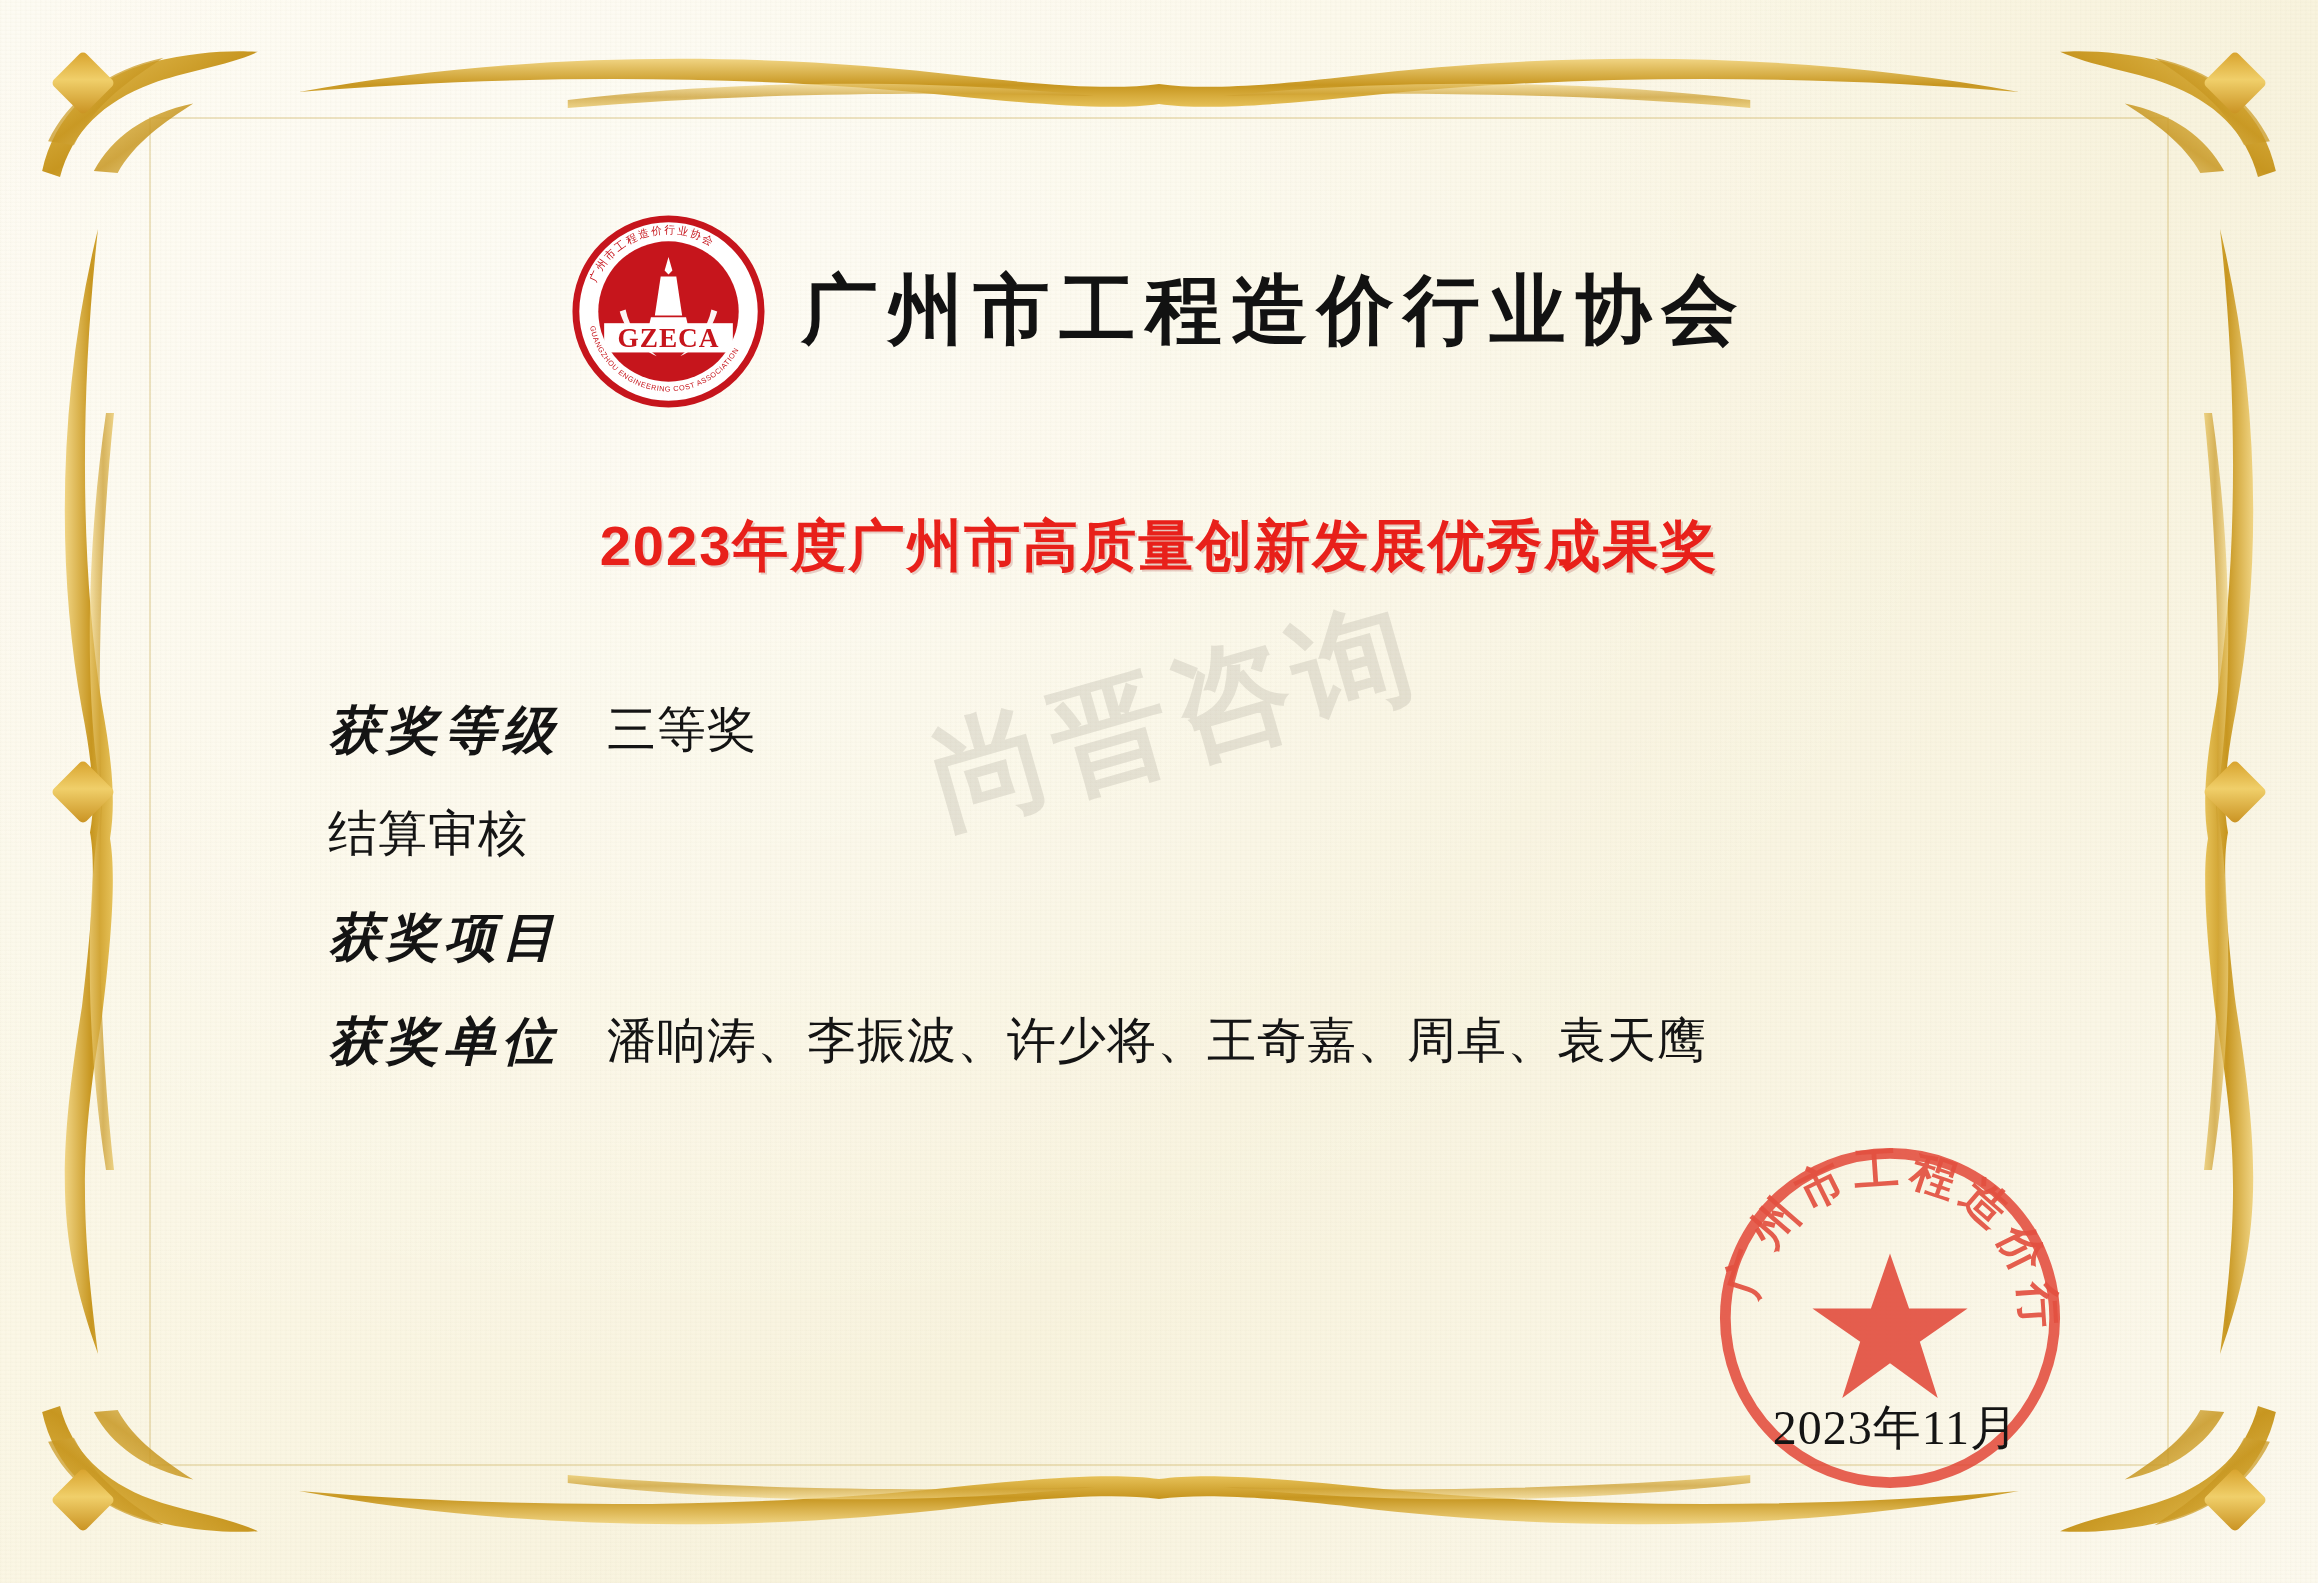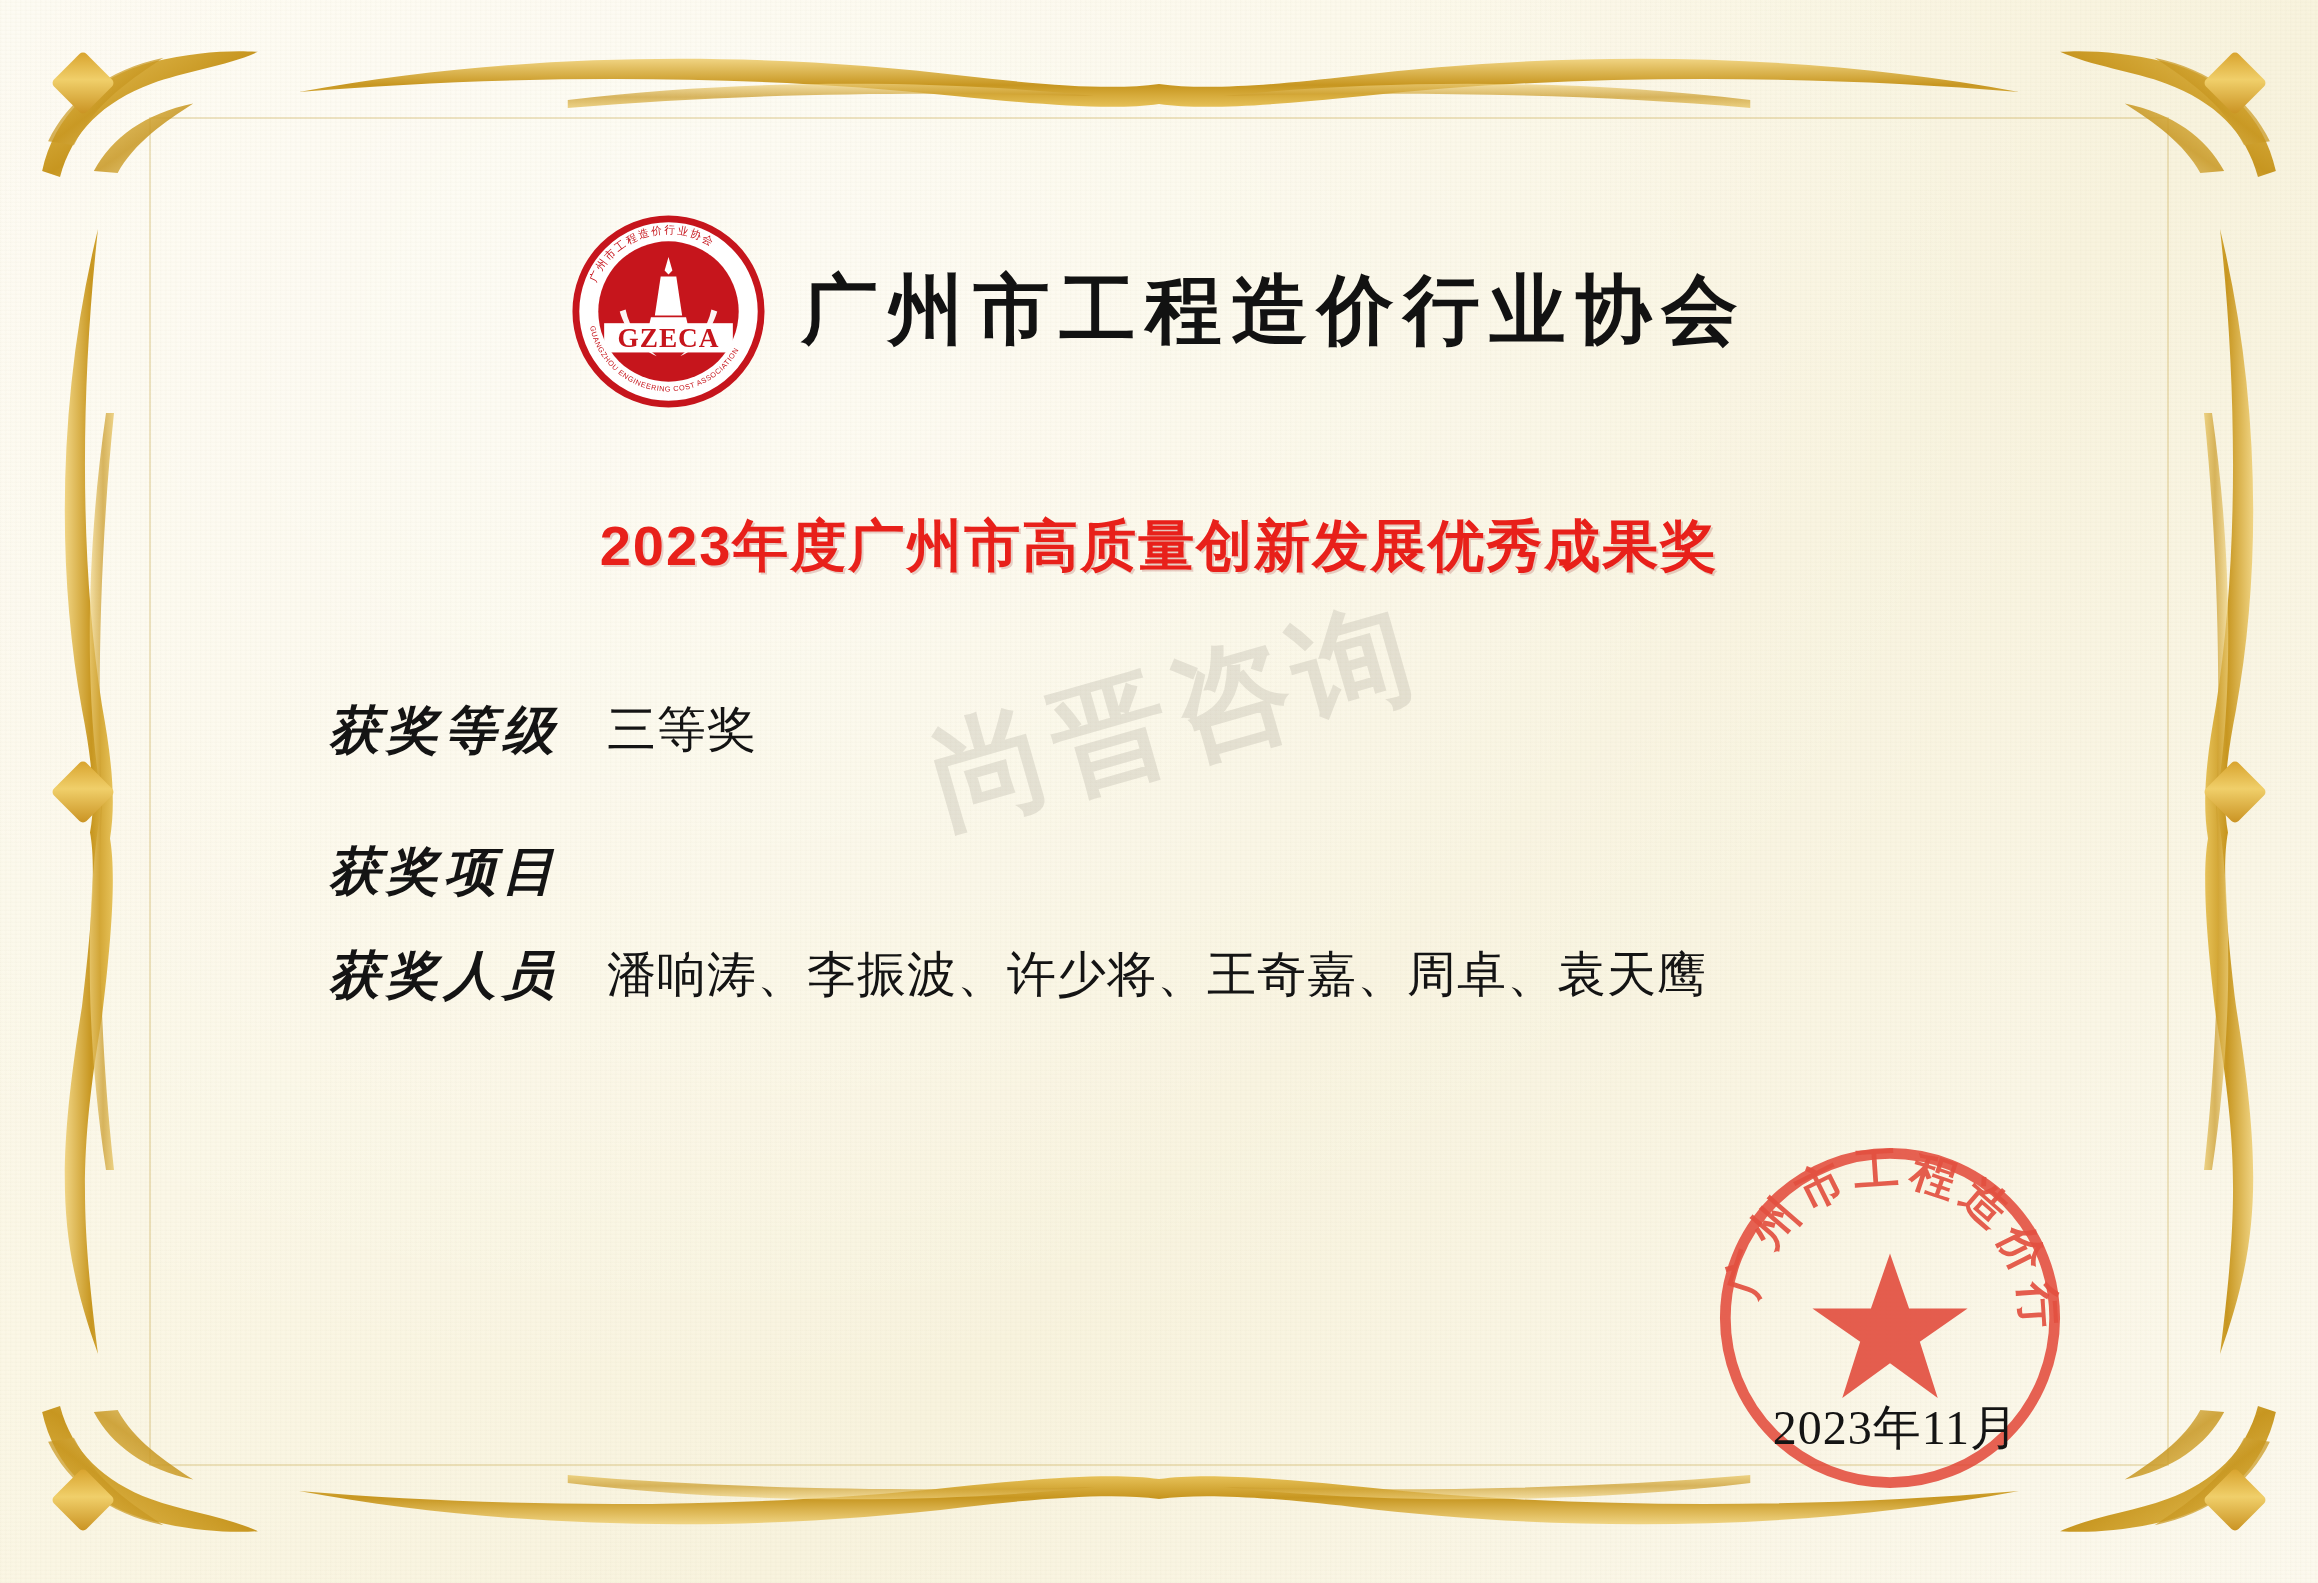--- a/index.html
+++ b/index.html
@@ -373,29 +373,30 @@
   <div class="watermark">尚晋咨询</div>
 
   <div class="fields">
 
     <div class="field-row">
       <div class="field-label">获奖等级</div>
       <div class="field-value">三等奖</div>
     </div>
 
     <div class="field-row">
+      <div class="field-value">结算审核</div>
     </div>
 
 
     <div class="field-row">
       <div class="field-label">获奖项目</div>
     </div>
 
     <div class="field-row">
-      <div class="field-label">获奖人员</div>
+      <div class="field-label">获奖单位</div>
       <div class="field-value">潘响涛、李振波、许少将、王奇嘉、周卓、袁天鹰</div>
     </div>
   </div>
 
   <div class="seal">
     <svg viewBox="0 0 300 300" xmlns="http://www.w3.org/2000/svg">
       <circle cx="150" cy="150" r="138" fill="none" stroke="#e03a2a" stroke-width="9" opacity="0.9"></circle>
       <path id="sealArc" d="M 150 150 m -112 0 a 112 112 0 1 1 224 0" fill="none"></path>
       <text font-family="Liberation Serif, serif" font-size="38" font-weight="bold" fill="#e03a2a" letter-spacing="6" opacity="0.92">
         <textPath href="#sealArc" startOffset="4%">广州市工程造价行业协会</textPath>

